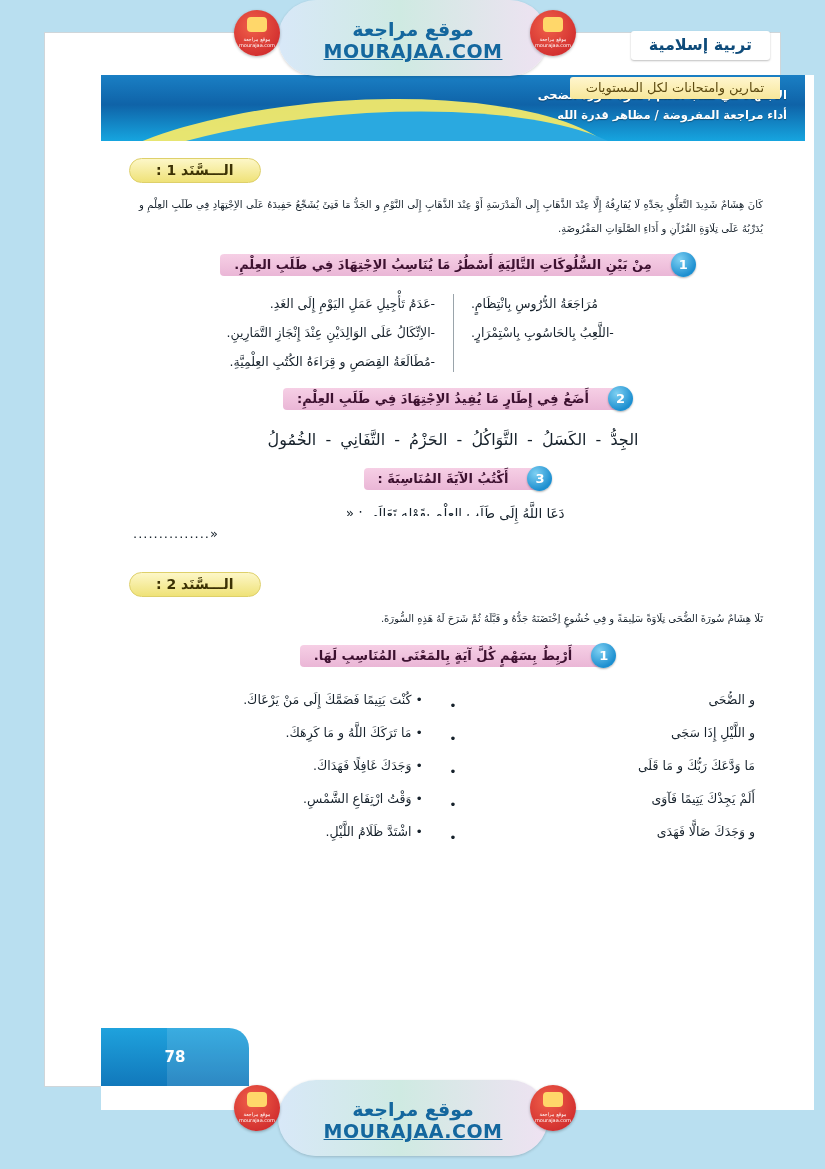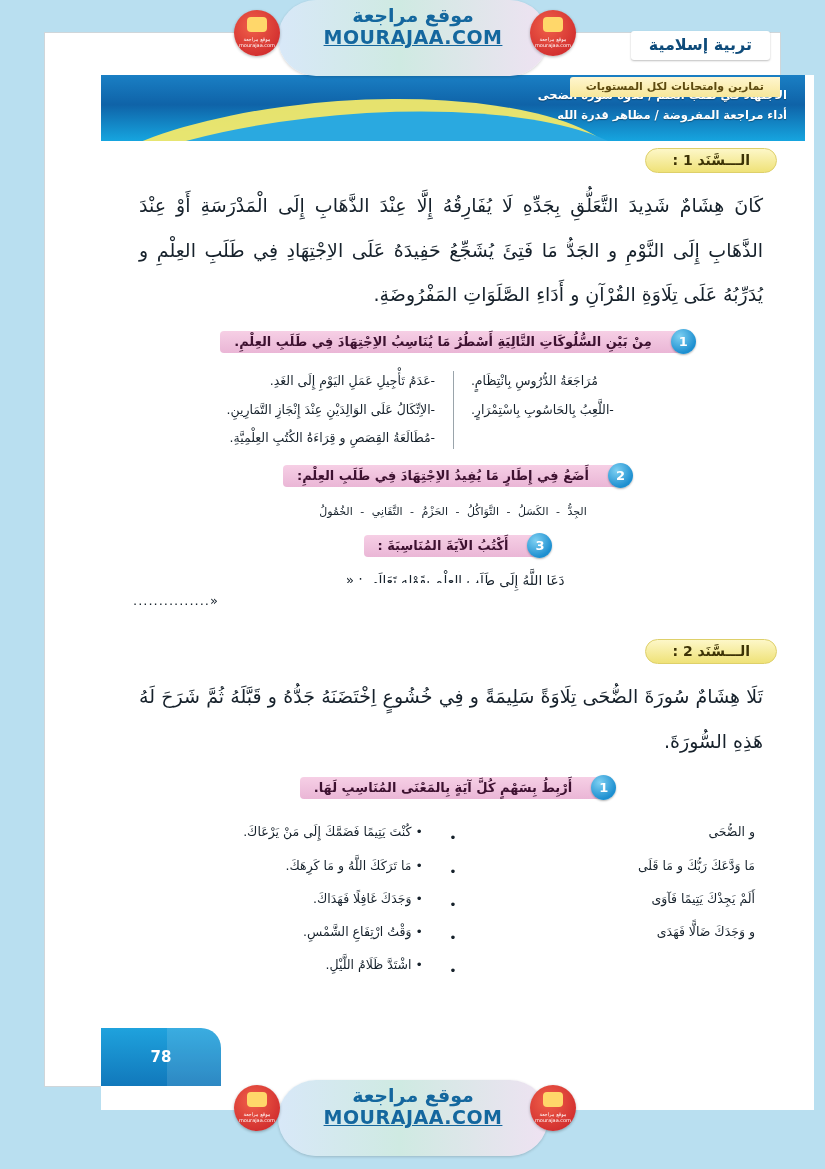--- a/index.html
+++ b/index.html
@@ -72,22 +72,22 @@
     font-weight: bold;
     padding: 4px 18px 6px 18px;
     border-radius: 3px;
     box-shadow: 0 1px 2px rgba(0,0,0,.25);
   }
   .exercise-strip {
     position: absolute;
     right: 0px; top: 44px;
     background: linear-gradient(180deg,#fff6cf,#f7e79a);
     color: #5d4a10;
-    font-size: 11px;
-    font-weight: bold;
+    font-size: 13px;
+    font-weight: normal;
     padding: 3px 16px 4px 16px;
     border-radius: 3px 0 0 3px;
     z-index: 5;
     margin-left: 44px;
   }
 
   
   .content {
     position: absolute;
     left: 56px; top: 110px;
@@ -101,24 +101,24 @@
     display: inline-block;
     background: linear-gradient(180deg,#fdf7c8,#efe278);
     border: 1px solid #ded06a;
     border-radius: 14px;
     color: #3c3205;
     font-size: 14px;
     font-weight: bold;
     padding: 3px 26px 4px 26px;
     letter-spacing: .5px;
   }
-  .chip-row { text-align: right; margin: 1px 0 8px 0; }
+  .chip-row { text-align: left; margin: 11px 0 8px 0; }
 
   .para {
-    font-size: 19px;
+    font-size: 10px;
     line-height: 2.35;
     color: #16212b;
     padding: 2px 14px 2px 10px;
     text-align: justify;
   }
 
   .q-row {
     position: relative;
     margin: 12px 0 2px 0;
     min-height: 26px;
@@ -161,21 +161,21 @@
   .two-col .col.right { text-align: left; }
   .two-col .col.left { }
   .col-sep {
     width: 1px;
     background: #9aa4ab;
     margin: 4px 6px;
   }
 
   .word-line {
     text-align: center;
-    font-size: 11px;
+    font-size: 16px;
     color: #16212b;
     margin: 10px 0 4px 0;
     line-height: 2;
     word-spacing: 4px;
   }
 
   .ayah-block {
     position: relative;
     margin: 6px 0 2px 0;
     min-height: 48px;
@@ -226,21 +226,21 @@
   .match-dot {
     line-height: 2.65;
     font-size: 12.5px;
     color: #16212b;
   }
 
   
   .page-num-block {
     position: absolute;
     left: 56px; bottom: 0px;
-    width: 120px; height: 58px;
+    width: 148px; height: 58px;
     background: linear-gradient(180deg,#1fa2dd,#1178bb);
     color: #ffffff;
     font-size: 15px;
     font-weight: bold;
     text-align: center;
     line-height: 58px;
     border-radius: 0 20px 0 0;
   }
   .page-num-shade {
     position: absolute;
@@ -256,21 +256,21 @@
     border-radius: 38px;
     background: linear-gradient(90deg, #d8e8f8 0%, #cfeae2 45%, #efe2f2 100%);
     box-shadow: 0 1px 3px rgba(0,0,0,.18);
     text-align: center;
     direction: ltr;
     z-index: 40;
   }
   .wm-top { left: 278px; top: 0px; }
   .wm-bottom { left: 278px; top: 1080px; }
   .wm .l1 {
-    margin-top: 4px;
+    margin-top: 18px;
     font-size: 19px;
     font-weight: bold;
     color: #14679e;
     direction: rtl;
   }
   .wm .l2 {
     font-size: 19px;
     font-weight: bold;
     color: #14679e;
     text-decoration: underline;
@@ -378,20 +378,21 @@
     <div class="q-row">
       <span class="q-title">
         <span class="q-bullet">1</span>
         <span>أَرْبِطُ بِسَهْمٍ كُلَّ آيَةٍ بِالمَعْنَى المُنَاسِبِ لَهَا.</span>
       </span>
     </div>
 
     <div class="match-wrap">
       <div class="match-col right">
         <div class="match-item">و الضُّحَى</div>
+        <div class="match-item">و اللَّيْلِ إِذَا سَجَى</div>
         <div class="match-item">مَا وَدَّعَكَ رَبُّكَ و مَا قَلَى</div>
         <div class="match-item">أَلَمْ يَجِدْكَ يَتِيمًا فَآوَى</div>
         <div class="match-item">و وَجَدَكَ ضَالًّا فَهَدَى</div>
       </div>
       <div class="match-dots">
         <div class="match-dot">•</div>
         <div class="match-dot">•</div>
         <div class="match-dot">•</div>
         <div class="match-dot">•</div>
         <div class="match-dot">•</div>

